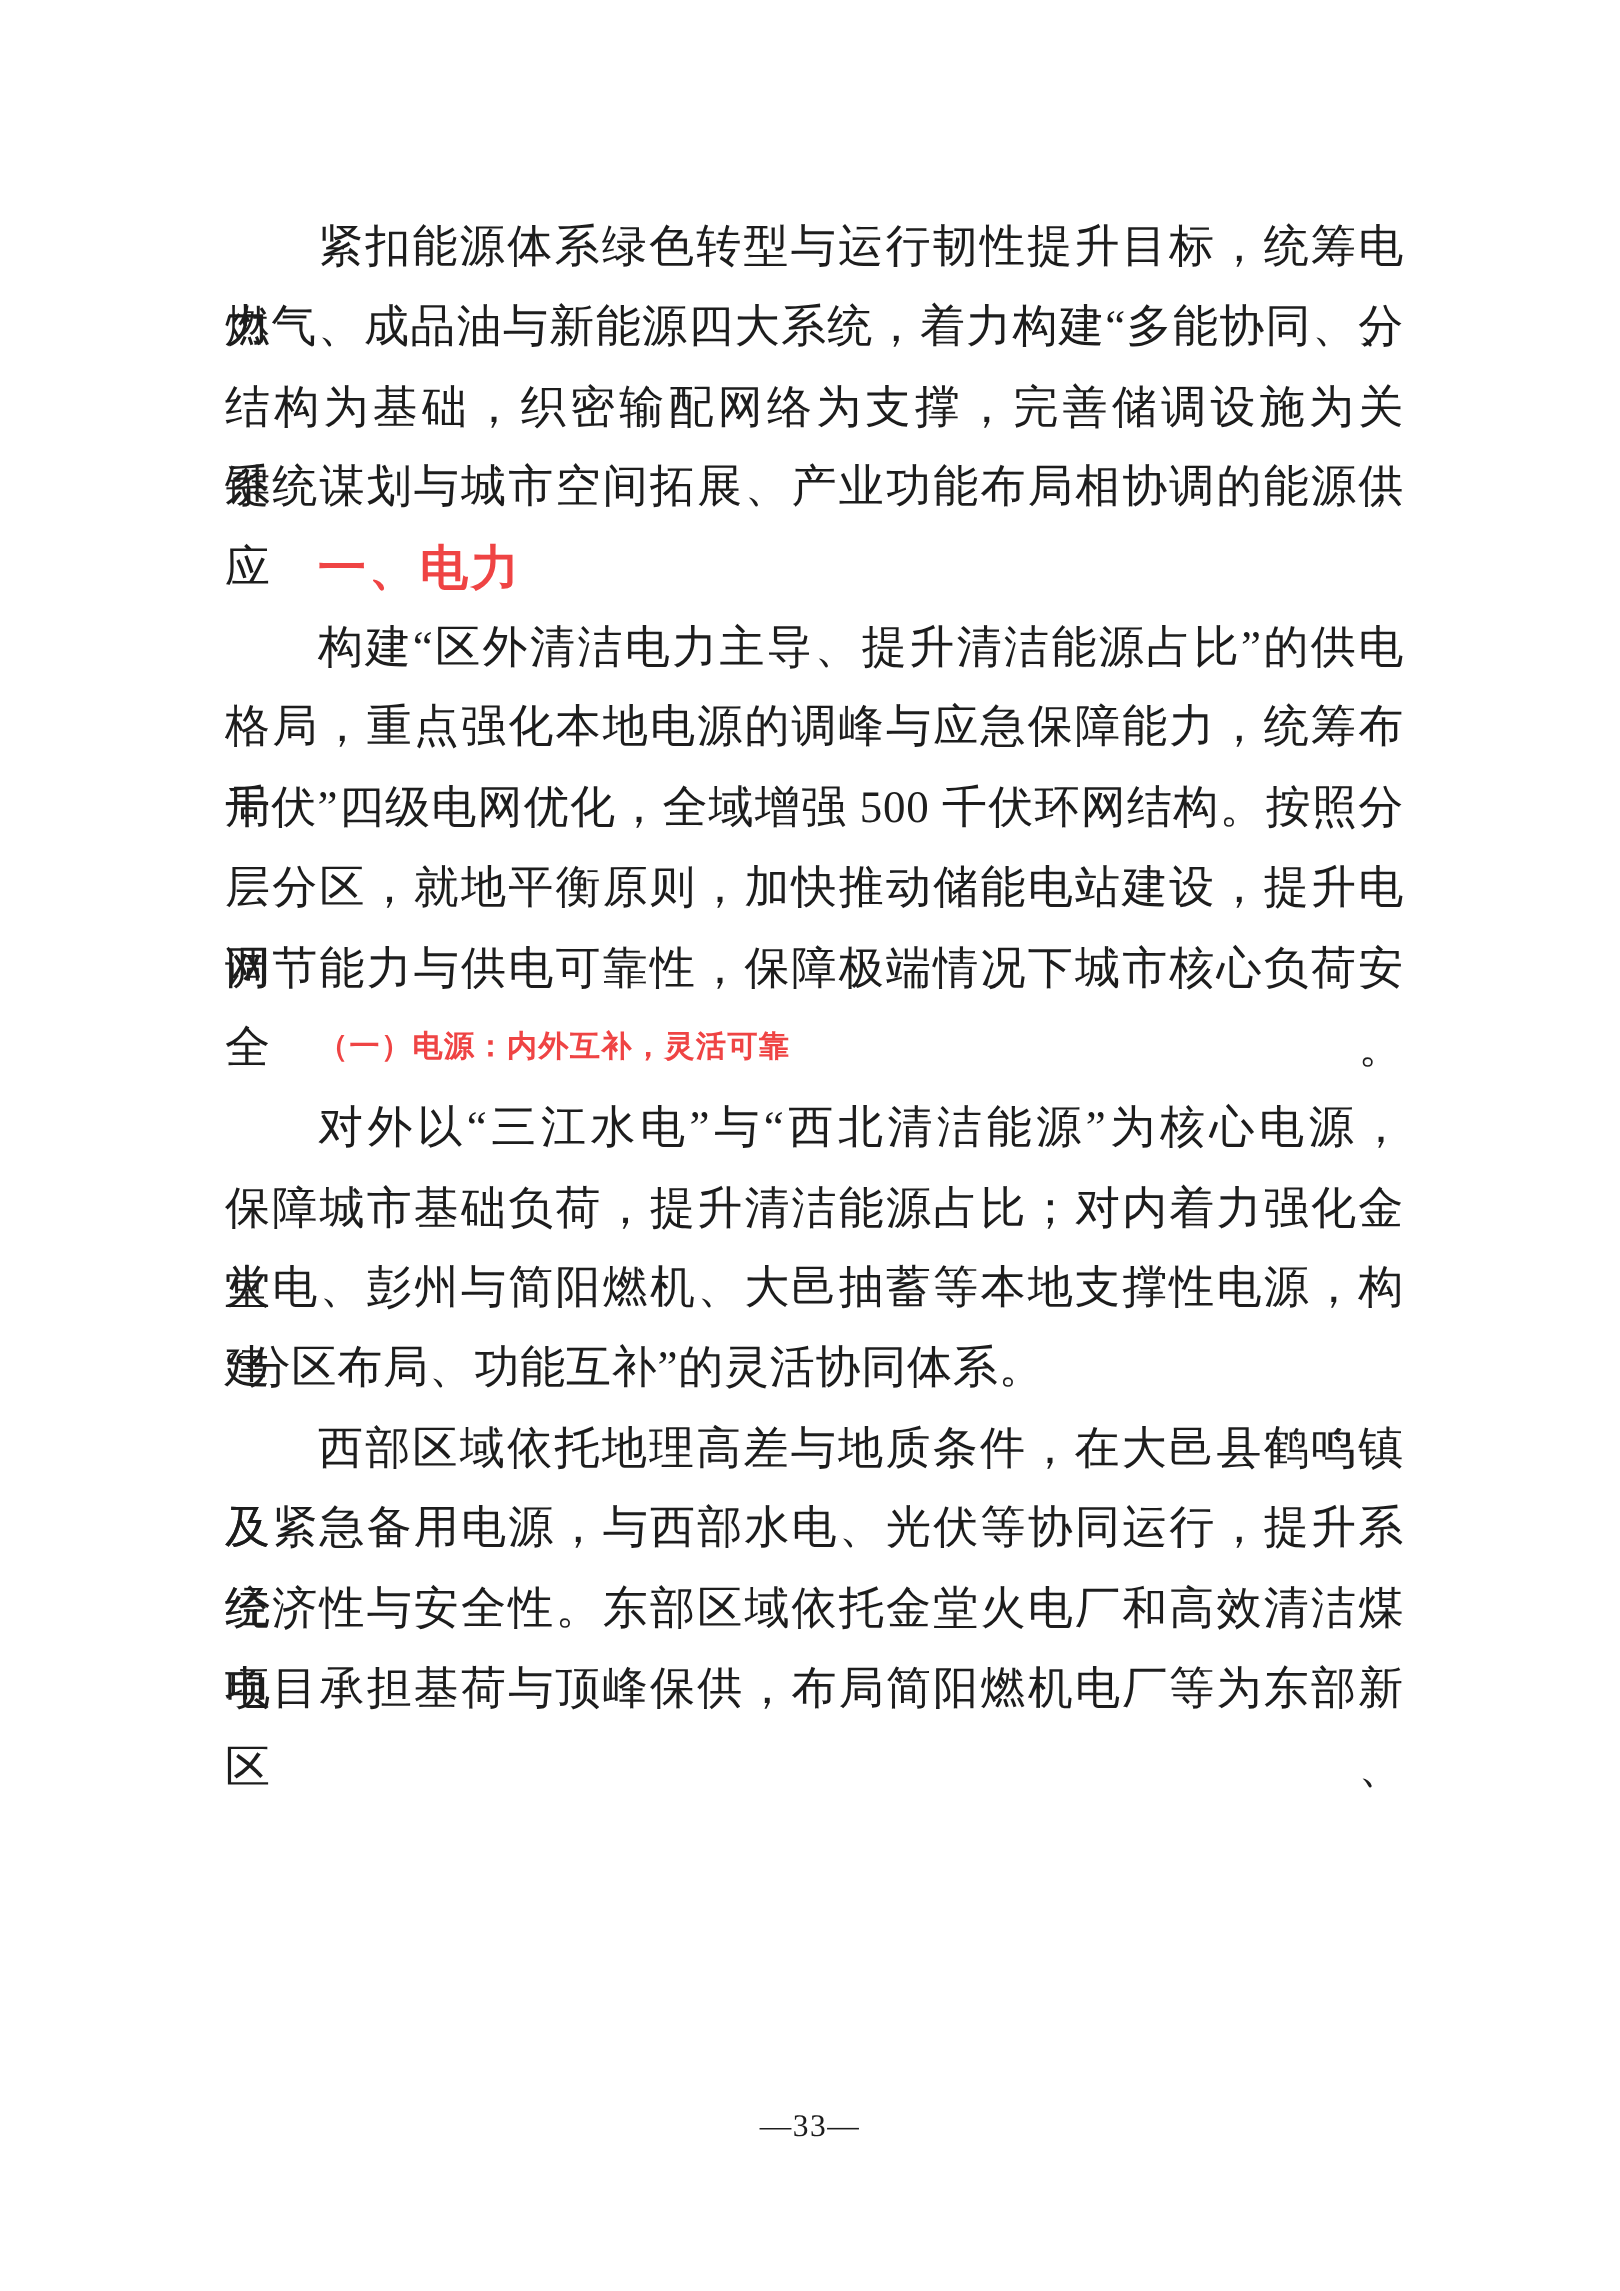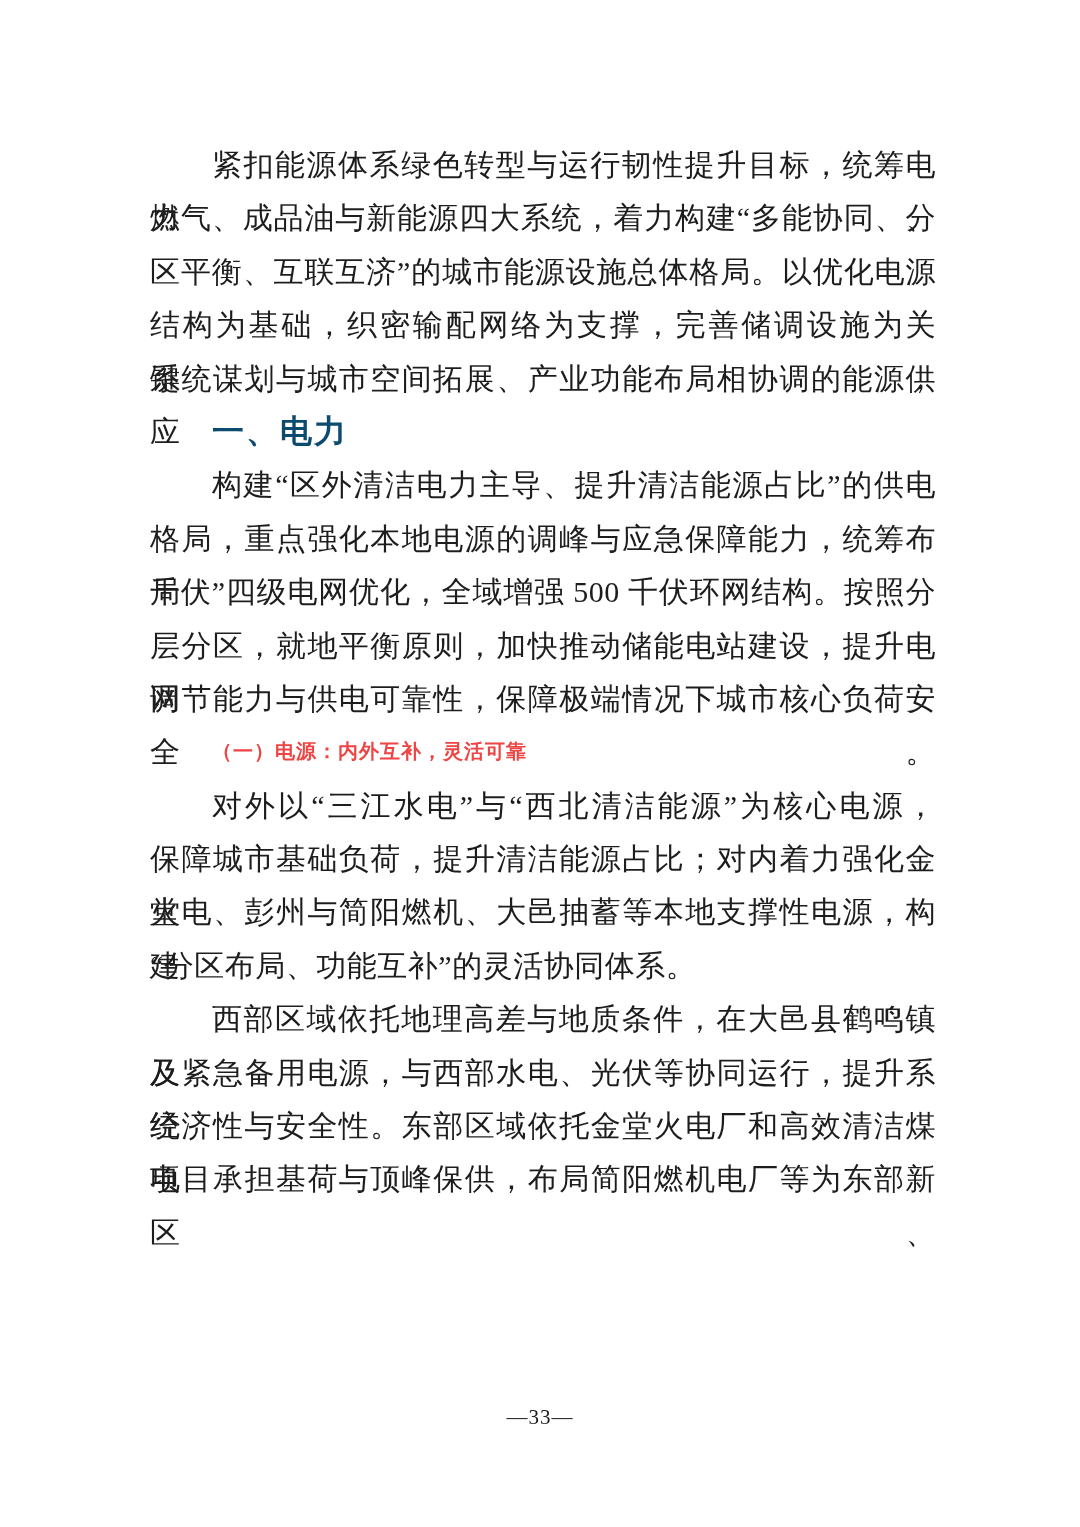--- a/index.html
+++ b/index.html
@@ -39,21 +39,21 @@
     text-justify: inter-ideograph;
   }
   .line.indent {
     text-indent: 62px;
   }
   .line.h1 {
     font-family: "Liberation Sans", "DejaVu Sans", sans-serif;
     font-weight: bold;
     font-size: 32px;
     letter-spacing: 2px;
-    color: #0c4a6e;
+    color: #ef4444;
   }
   .line.h2 {
     font-weight: bold;
     font-size: 20px;
     letter-spacing: 1px;
     color: #ef4444;
   }
   .footer {
     position: absolute;
     left: 0;
@@ -65,21 +65,20 @@
     color: #1d1d1d;
   }
 </style>
 </head>
 <body>
 
 <div class="page">
   <div class="text-block">
       <div class="line body indent fill">紧扣能源体系绿色转型与运行韧性提升目标，统筹电力、</div>
       <div class="line body fill">燃气、成品油与新能源四大系统，着力构建“多能协同、分</div>
-      <div class="line body fill">区平衡、互联互济”的城市能源设施总体格局。以优化电源</div>
       <div class="line body fill">结构为基础，织密输配网络为支撑，完善储调设施为关键，</div>
       <div class="line body fill">系统谋划与城市空间拓展、产业功能布局相协调的能源供应</div>
       <div class="line h1 indent">一、电力</div>
       <div class="line body indent fill">构建“区外清洁电力主导、提升清洁能源占比”的供电</div>
       <div class="line body fill">格局，重点强化本地电源的调峰与应急保障能力，统筹布局</div>
       <div class="line body fill">千伏”四级电网优化，全域增强 500 千伏环网结构。按照分</div>
       <div class="line body fill">层分区，就地平衡原则，加快推动储能电站建设，提升电网</div>
       <div class="line body fill">调节能力与供电可靠性，保障极端情况下城市核心负荷安全。</div>
       <div class="line h2 indent">（一）电源：内外互补，灵活可靠</div>
       <div class="line body indent fill">对外以“三江水电”与“西北清洁能源”为核心电源，</div>

